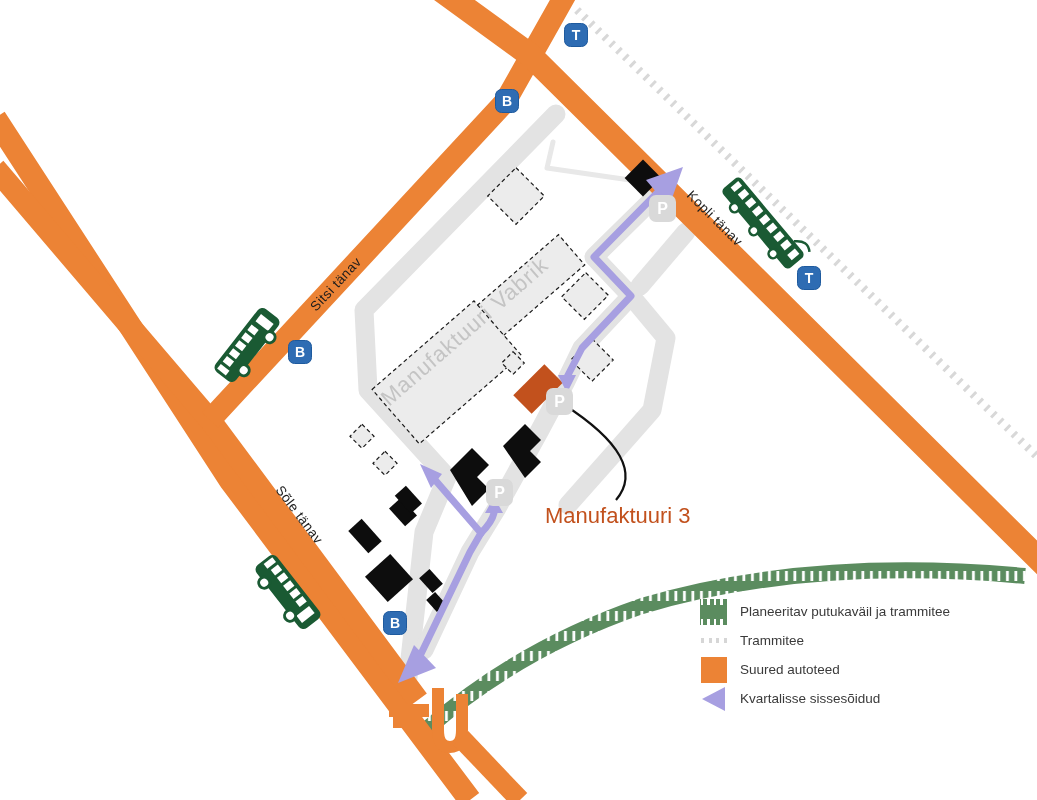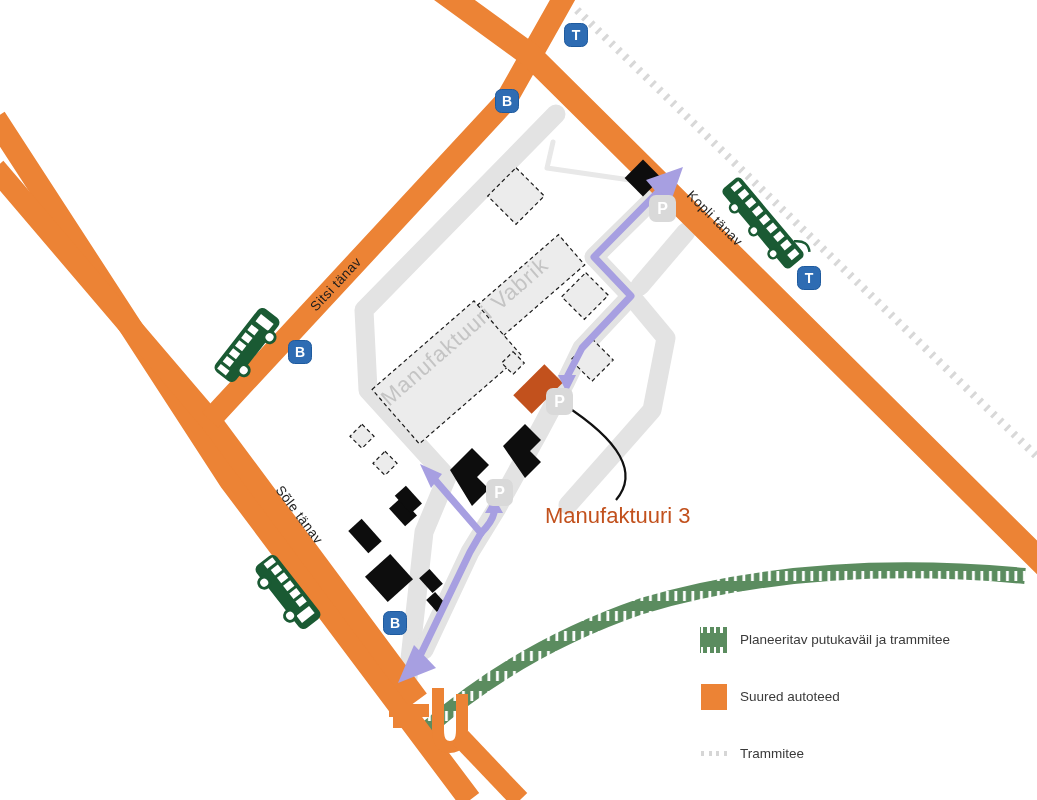--- a/index.html
+++ b/index.html
@@ -9,21 +9,21 @@
 
   
   .street-label{font:13.5px "Liberation Sans",sans-serif;fill:#1c1c1c;letter-spacing:.5px;}
   .area-label{font:22px "Liberation Sans",sans-serif;fill:#c4c4c4;letter-spacing:1px;}
   .highlight-label{font:22px "Liberation Sans",sans-serif;fill:#c2511d;}
   .badge-letter{font:bold 14px "Liberation Sans",sans-serif;fill:#ffffff;text-anchor:middle;}
   .p-letter{font:bold 16px "Liberation Sans",sans-serif;fill:#ffffff;text-anchor:middle;}
 
   
   #legend{position:absolute;left:700px;top:597px;width:330px;}
-  .legend-row{display:flex;align-items:center;height:29px;margin-top:28px;}
+  .legend-row{display:flex;align-items:center;height:29px;}
   .legend-swatch{width:27px;flex:0 0 27px;margin-right:13px;display:flex;align-items:center;justify-content:center;}
   .legend-label{font-size:13.5px;color:#3a3a3a;white-space:nowrap;}
   .sw-green{position:relative;width:27px;height:26px;background:#5b8c5f;}
   .sw-green .tie{position:absolute;left:1px;right:1px;height:6px;
      background:repeating-linear-gradient(90deg,#ffffff 0 2.5px,transparent 2.5px 6.5px);}
   .tie-top{top:0;} .tie-bottom{bottom:0;}
   .sw-tram{width:26px;height:5px;
      background:repeating-linear-gradient(90deg,#d6d6d6 0 3px,transparent 3px 7.5px);}
   .sw-orange{width:26px;height:26px;background:#ec8335;}
   .sw-purple{width:26px;height:7px;border-radius:3.5px;background:#a79fe1;}
@@ -215,24 +215,30 @@
     <span class="legend-swatch">
       <span class="sw-green">
             <span class="tie tie-top"></span>
             <span class="tie tie-bottom"></span>
           </span>
     </span>
     <span class="legend-label">Planeeritav putukaväil ja trammitee</span>
   </div>
   <div class="legend-row">
     <span class="legend-swatch">
+      <span class="sw-tram"></span>
+    </span>
+    <span class="legend-label">Trammitee</span>
+  </div>
+  <div class="legend-row">
+    <span class="legend-swatch">
       <span class="sw-orange"></span>
     </span>
     <span class="legend-label">Suured autoteed</span>
   </div>
   <div class="legend-row">
     <span class="legend-swatch">
-      <span class="sw-tram"></span>
-    </span>
-    <span class="legend-label">Trammitee</span>
+      <span class="sw-triangle"></span>
+    </span>
+    <span class="legend-label">Kvartalisse sissesõidud</span>
   </div>
 </div>
 </div>
 
 </body></html>

